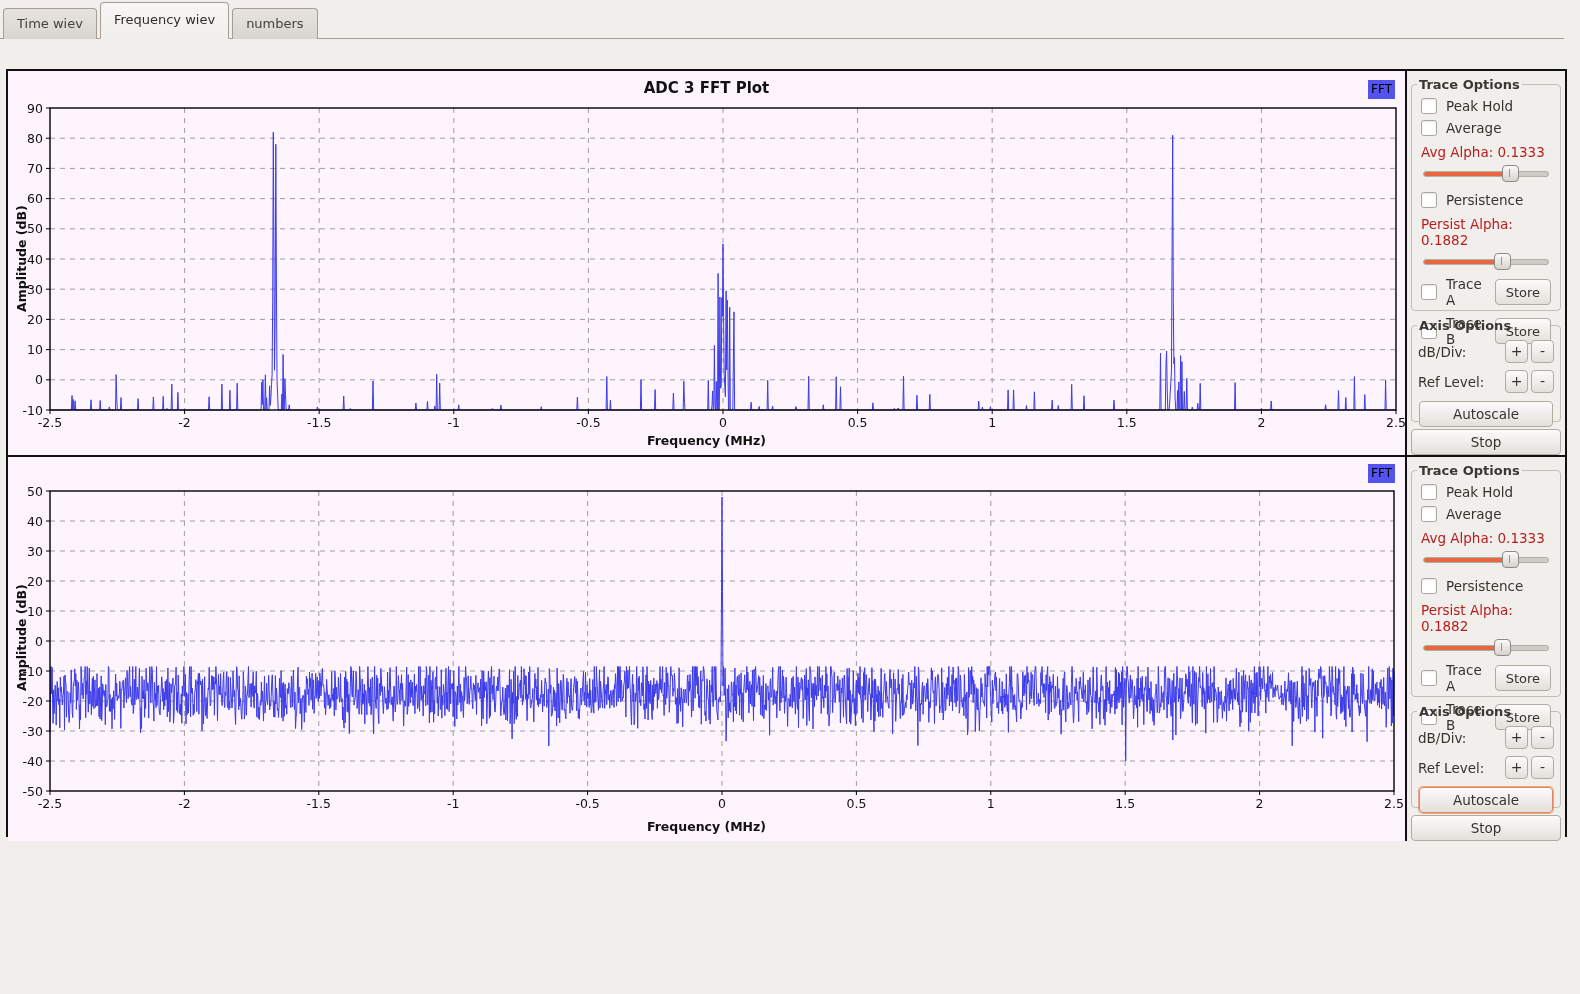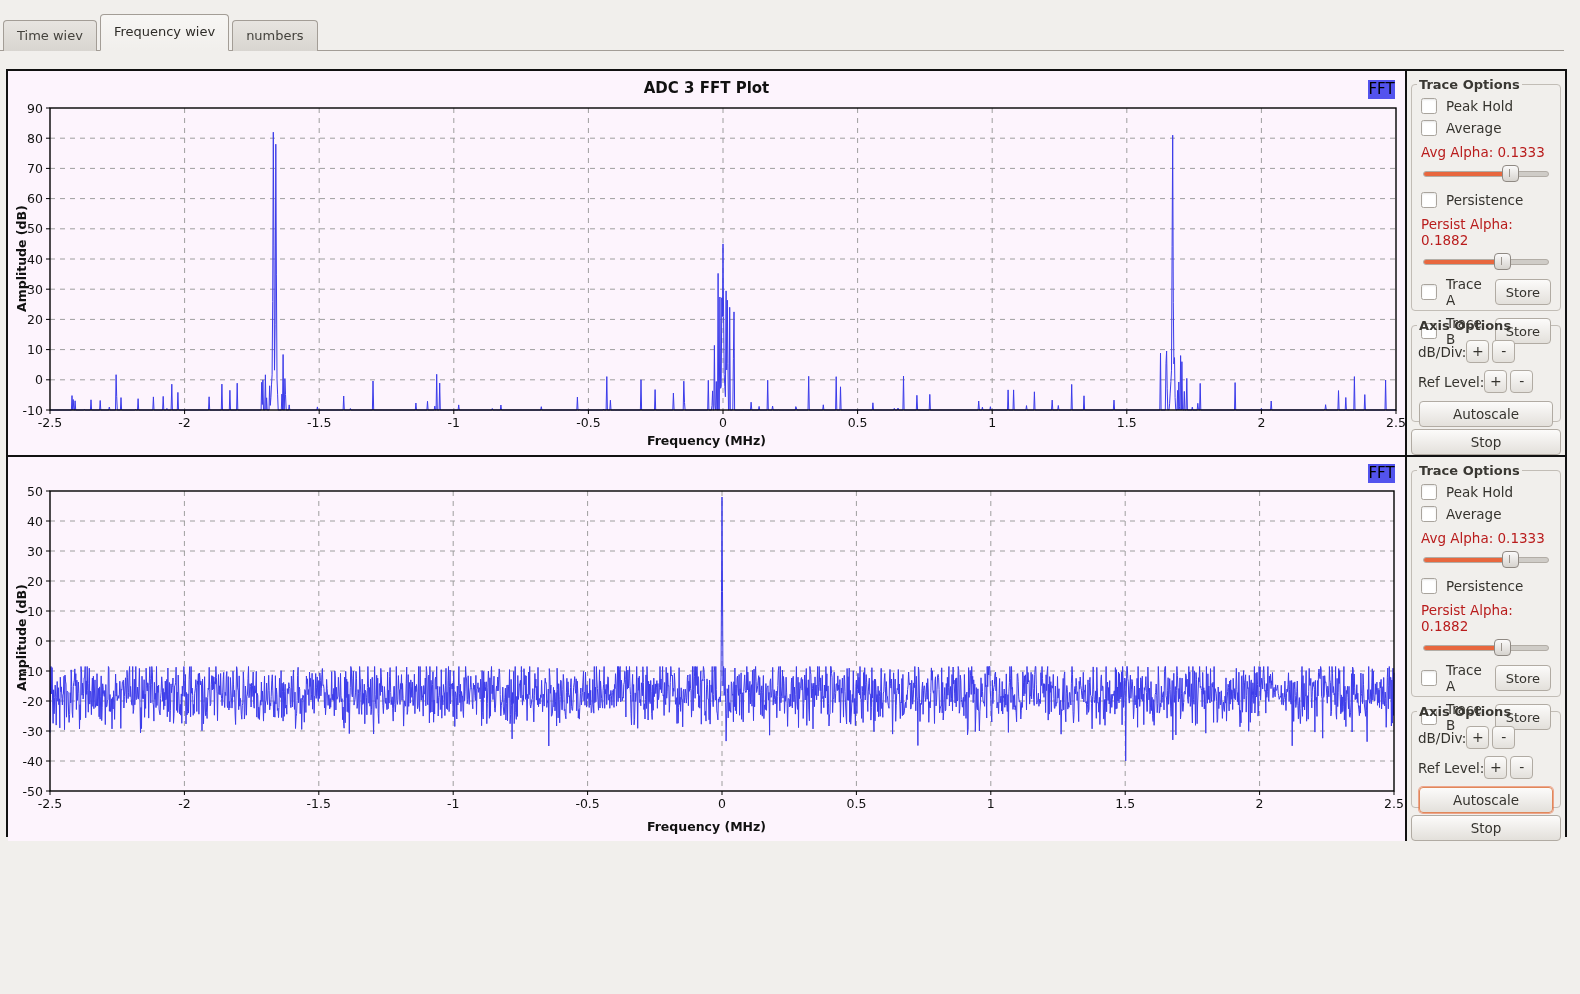--- a/index.html
+++ b/index.html
@@ -5,21 +5,21 @@
   html,body{margin:0;padding:0;}
   body{background:#c9c5c0;}
   .app{
     position:relative;width:1580px;height:994px;overflow:hidden;
     background:#f1efec;
     font-family:"DejaVu Sans","Liberation Sans",sans-serif;
     color:#3a3833;
   }
   
   .tabbar{
-    position:absolute;left:0;top:0;right:16px;height:51px;
+    position:absolute;left:0;top:0;right:16px;height:39px;
     display:flex;align-items:flex-end;padding-left:3px;
     border-bottom:1px solid #a39d96;box-sizing:border-box;
   }
   .tab{
     height:30px;line-height:29px;padding:0 13px;margin-right:3px;
     background:linear-gradient(#e7e4e0,#d8d5d0);
     border:1px solid #a39d96;border-bottom:none;
     border-radius:4px 4px 0 0;font-size:13px;color:#44423d;
     margin-bottom:-1px;cursor:default;
   }
@@ -41,21 +41,21 @@
   .options-col{width:160px;border-left:2px solid #111;box-sizing:border-box;background:#f1efec;padding-top:2px;}
   .chart-mount{position:absolute;inset:0;}
   svg{font-family:"DejaVu Sans","Liberation Sans",sans-serif;display:block;}
   .plot-title{
     position:absolute;top:8px;left:0;right:0;text-align:center;
     font-weight:bold;font-size:15px;color:#111;
   }
   .row2 .plot-title{top:6px;}
   .fft-badge{
     position:absolute;top:9px;right:10px;width:27px;height:19px;line-height:19px;
-    background:var(--badge-blue,#5353ee);color:#000;text-align:center;font-size:15px;
+    background:var(--badge-blue,#5353ee);color:#000;text-align:center;font-size:12px;
   }
   .row2 .fft-badge{top:7px;}
   .xlabel{
     position:absolute;left:0;right:0;bottom:7px;text-align:center;
     font-weight:bold;font-size:12.5px;color:#111;
   }
   .ylabel{
     position:absolute;left:5px;width:17px;display:flex;align-items:center;justify-content:center;
     writing-mode:vertical-rl;transform:rotate(180deg);
     font-weight:bold;font-size:12.5px;color:#111;
@@ -92,21 +92,21 @@
   .trow{display:flex;align-items:center;justify-content:space-between;margin:7px 4px 0;}
   .trow .crow{margin:0;justify-content:space-between;}
   .btn{
     background:linear-gradient(#fcfbfa,#e3e0db);
     border:1px solid #b1aba3;border-radius:4px;
     font-family:inherit;font-size:13px;color:#35332e;cursor:default;
   }
   .btn-store{height:26px;padding:0 10px;}
   .btn-sm{width:23px;height:23px;line-height:19px;padding:0;font-size:14px;}
   .abtns{display:flex;gap:3px;}
-  .arow{display:flex;align-items:center;margin:7px 1px 0;}
+  .arow{display:flex;align-items:center;justify-content:space-between;margin:7px 1px 0;gap:16px;}
   .alabel{font-size:13.5px;color:#35332e;}
   .btn-wide{display:block;width:calc(100% - 4px);margin:8px 2px 16px;height:26px;font-size:13.5px;}
   .btn-focused{border-color:#e0885a;box-shadow:0 0 0 1px rgba(233,103,62,.55);}
   .stop-btn{width:calc(100% - 8px);margin:7px 4px 0;}
 </style>
 </head>
 <body>
 
 <div class="app">
 

